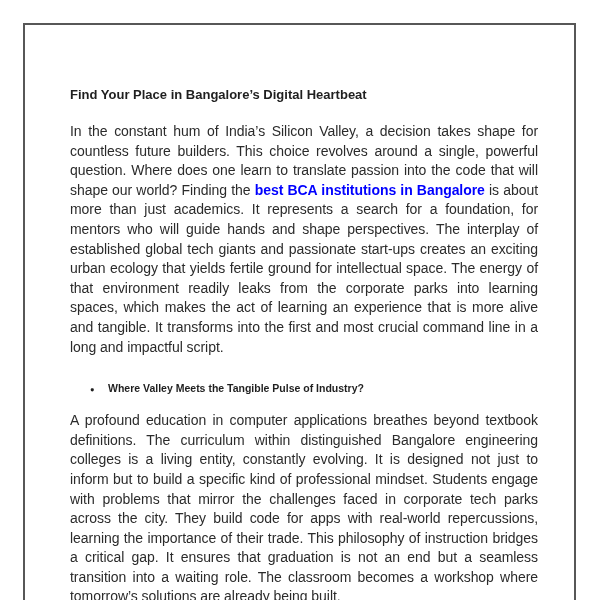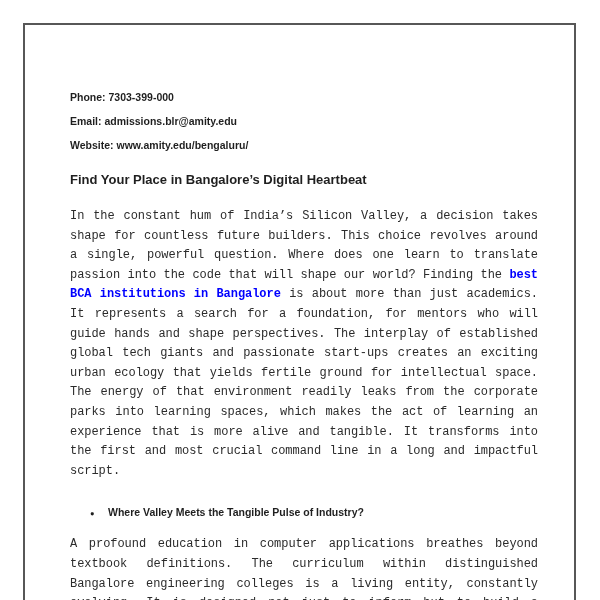--- a/index.html
+++ b/index.html
@@ -37,26 +37,25 @@
   }
   .doc-title {
     margin: 13px 0 0 0;
     font-size: 13px;
     font-weight: bold;
     line-height: 20px;
     color: #1f1f1f;
   }
   .para {
     margin: 17px 0 0 0;
-    font-size: 12px;
+    font-size: 14px;
     line-height: 19.6px;
     letter-spacing: -0.05px;
     text-align: justify;
     color: #2b2b2b;
-    font-family: Liberation Mono, monospace;
   }
   .doc-link {
     color: #0000ff;
     font-weight: bold;
     text-decoration: none;
     cursor: pointer;
   }
   .bullet-row {
     display: flex;
     align-items: baseline;
@@ -76,25 +75,20 @@
   .para.second {
     margin-top: 11px;
   }
 </style>
 </head>
 <body>
 
 <div class="page">
   <div class="content">
 
-    <div>
-      <p class="contact-line"><span>Phone:</span> <span>7303-399-000</span></p>
-      <p class="contact-line"><span>Email:</span> <span>admissions.blr@amity.edu</span></p>
-      <p class="contact-line"><span>Website:</span> <span>www.amity.edu/bengaluru/</span></p>
-    </div>
 
     <h1 class="doc-title">Find Your Place in Bangalore’s Digital Heartbeat</h1>
 
     <p class="para"><span>In the constant hum of India’s Silicon Valley, a decision takes shape for countless future builders. This choice revolves around a single, powerful question. Where does one learn to translate passion into the code that will shape our world? Finding the </span><a class="doc-link">best BCA institutions in Bangalore</a><span> is about more than just academics. It represents a search for a foundation, for mentors who will guide hands and shape perspectives. The interplay of established global tech giants and passionate start-ups creates an exciting urban ecology that yields fertile ground for intellectual space. The energy of that environment readily leaks from the corporate parks into learning spaces, which makes the act of learning an experience that is more alive and tangible. It transforms into the first and most crucial command line in a long and impactful script.</span></p>
 
     <div class="bullet-row">
       <span class="bullet-dot">●</span>
       <span class="bullet-text">Where Valley Meets the Tangible Pulse of Industry?</span>
     </div>
 

